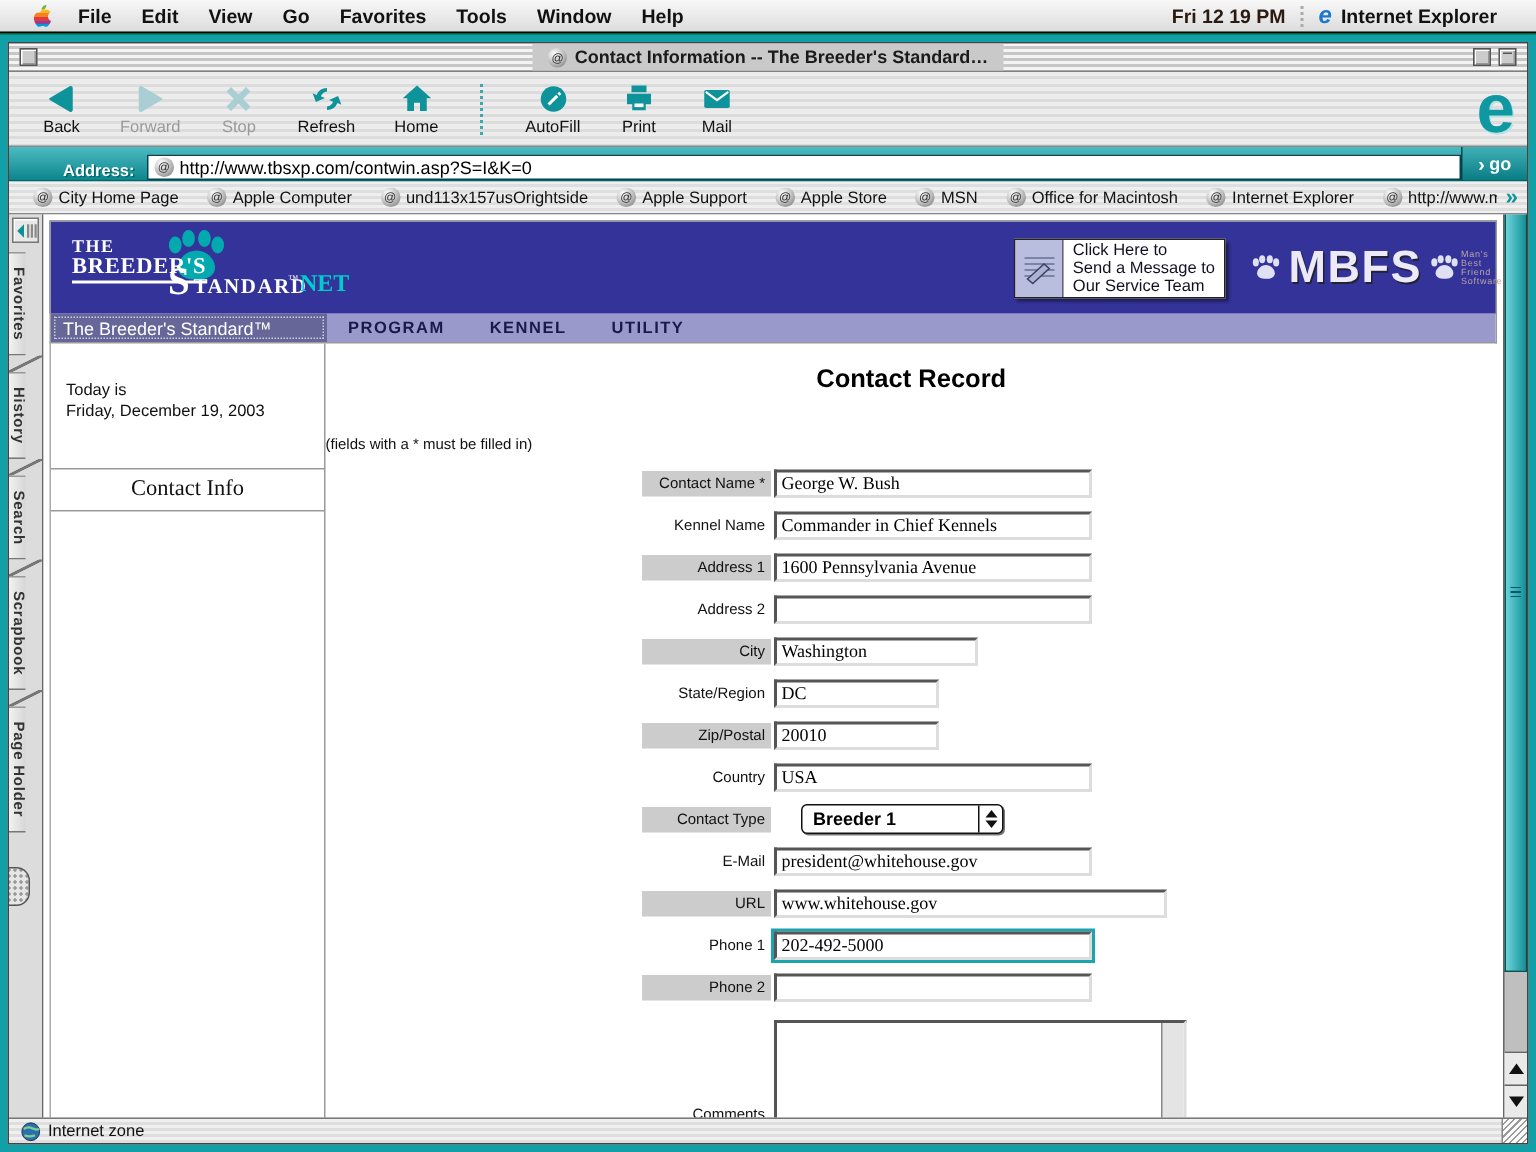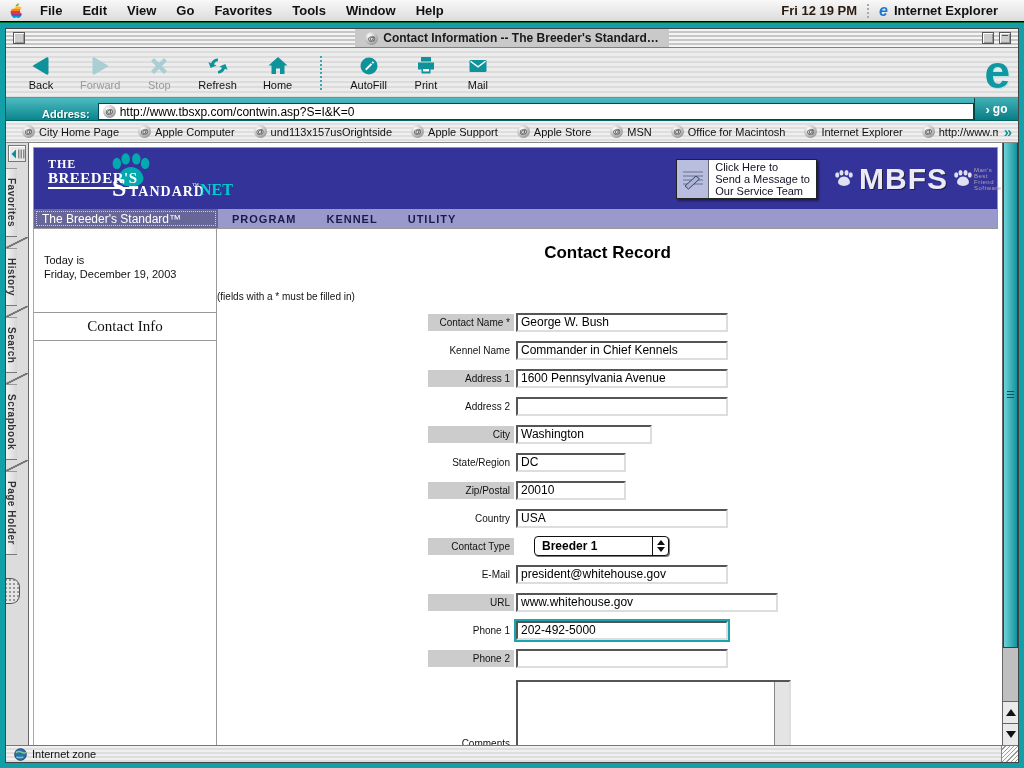--- a/index.html
+++ b/index.html
@@ -7,21 +7,21 @@
     --nav-lavender:#9999CC; --brand-purple:#666699; --label-gray:#CCCCCC;
     --logo-cyan:#00CCCC; --focus-teal:#1AA4AD;
   }
   *{margin:0;padding:0;box-sizing:border-box;}
   html,body{width:1024px;height:768px;overflow:hidden;}
   body{font-family:"Liberation Sans",sans-serif;background:#888;}
   .screen{position:relative;width:1024px;height:768px;overflow:hidden;background:#c8c8c8;}
 
   
   .menubar{position:absolute;top:0;left:0;right:0;height:22px;background:linear-gradient(#f8f8f8,#dcdcdc);
-    border-bottom:1px solid #000;display:flex;align-items:center;padding:0 26px 0 8px;}
+    border-bottom:1px solid #000;display:flex;align-items:center;padding:0 26px 0 20px;}
   .apple{width:16px;height:16px;margin-right:16px;display:inline-flex;}
   .menus{display:flex;gap:20px;}
   .mitem{font-weight:bold;font-size:13px;color:#111;}
   .mb-right{margin-left:auto;display:flex;align-items:center;}
   .clock{font-weight:bold;font-size:13px;color:#2a1a10;}
   .mb-sep{width:2px;height:14px;border-left:2px dotted #aaa;margin:0 10px;}
   .ie-mini{font-weight:bold;font-size:16px;color:#1e78d0;font-style:italic;margin-right:6px;position:relative;}
   .mb-app{font-weight:bold;font-size:13px;color:#111;}
 
   
@@ -126,21 +126,21 @@
   
   .form{flex:1;padding-top:14px;}
   .f-title{text-align:center;font-size:17px;font-weight:bold;color:#000;}
   .f-note{text-align:left;font-size:10px;color:#111;margin-top:28px;}
   .frows{margin-top:6px;}
   .frow{display:flex;align-items:center;height:28px;padding-left:211px;}
   .frow.comments-row{height:130px;margin-top:6px;align-items:center;}
   .flabel{width:86px;flex:0 0 86px;text-align:right;font-size:10px;color:#111;padding:3px 4px 3px 0;margin-right:2px;}
   .flabel.shaded{background:var(--label-gray);}
   .tin{height:19px;border:2px solid;border-color:#555 #ddd #ddd #555;background:#fff;font-size:12px;
-    font-family:Liberation Sans, sans-serif;padding:0 3px;color:#000;outline:none;}
+    font-family:Liberation Serif, serif;padding:0 3px;color:#000;outline:none;}
   .tin.focused{box-shadow:0 0 0 2px var(--focus-teal);}
   .popup{width:135px;height:20px;background:#fff;border:1px solid #111;border-radius:4px;box-shadow:1px 1px 0 #777;
     display:flex;align-items:center;}
   .popup-val{flex:1;font-size:12px;font-weight:bold;padding-left:7px;color:#000;}
   .popup-arrows{width:16px;height:100%;border-left:1px solid #111;display:flex;flex-direction:column;align-items:center;justify-content:center;gap:2px;}
   .tri-up-s{width:0;height:0;border-left:4px solid transparent;border-right:4px solid transparent;border-bottom:5px solid #111;}
   .tri-dn-s{width:0;height:0;border-left:4px solid transparent;border-right:4px solid transparent;border-top:5px solid #111;}
   .ta{width:275px;height:126px;background:#fff;border:2px solid;border-color:#555 #ddd #ddd #555;position:relative;}
   .ta-sb{position:absolute;top:0;right:0;bottom:0;width:15px;background:#e4e4e4;border-left:1px solid #888;}
 

